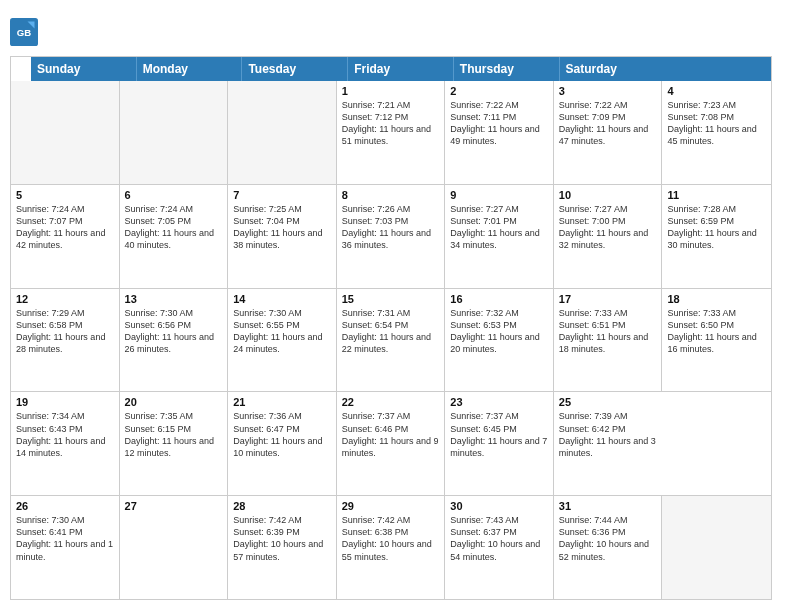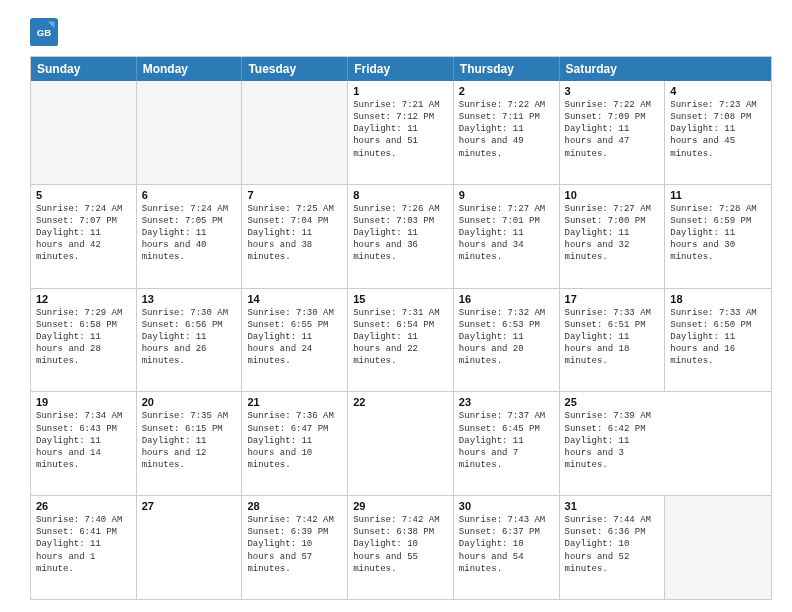--- a/index.html
+++ b/index.html
@@ -7,21 +7,21 @@
       font-family: Arial, sans-serif;
       background: #fff;
       width: 792px;
       height: 612px;
       overflow: hidden;
     }
     .page {
       width: 792px;
       height: 612px;
       background: #fff;
-      padding: 18px 20px 12px 30px;
+      padding: 18px 20px 12px 10px;
       display: flex;
       flex-direction: column;
     }
     .header {
       display: flex;
       justify-content: space-between;
       align-items: flex-start;
       margin-bottom: 10px;
     }
     .logo {
@@ -57,20 +57,21 @@
     .calendar {
       flex: 1;
       display: flex;
       flex-direction: column;
       border: 1px solid #ccc;
     }
     .cal-header {
       display: grid;
       grid-template-columns: repeat(7, 1fr);
       background: #2c7bb6;
+      margin-left: 20px;
     }
     .cal-header-cell {
       color: #fff;
       font-size: 12px;
       font-weight: bold;
       padding: 5px 6px;
       text-align: left;
       border-right: 1px solid #5599cc;
     }
     .cal-header-cell:last-child {
@@ -109,21 +110,20 @@
       font-size: 11px;
       font-weight: bold;
       color: #111;
       display: block;
       margin-bottom: 2px;
     }
     .cell-text {
       font-size: 9px;
       line-height: 1.35;
       color: #333;
-      font-family: Liberation Mono, monospace;
     }
   </style>
 </head>
 <body>
 
 <div class="page">
   <div class="header">
     <div class="logo">
       <svg class="logo-icon" viewBox="0 0 32 32">
         <rect x="0" y="0" width="32" height="32" rx="3" fill="#2c7bb6"></rect>
@@ -282,38 +282,41 @@
 Daylight: 11 hours and 12 minutes.</div>
           </div>
           <div class="cal-cell">
             <span class="day-num">21</span>
             <div class="cell-text">Sunrise: 7:36 AM
 Sunset: 6:47 PM
 Daylight: 11 hours and 10 minutes.</div>
           </div>
           <div class="cal-cell">
             <span class="day-num">22</span>
+            <div class="cell-text">Sunrise: 7:37 AM
+Sunset: 6:46 PM
+Daylight: 11 hours and 9 minutes.</div>
           </div>
           <div class="cal-cell">
             <span class="day-num">23</span>
             <div class="cell-text">Sunrise: 7:37 AM
 Sunset: 6:45 PM
 Daylight: 11 hours and 7 minutes.</div>
           </div>
           <div class="cal-cell">
             <span class="day-num">25</span>
             <div class="cell-text">Sunrise: 7:39 AM
 Sunset: 6:42 PM
 Daylight: 11 hours and 3 minutes.</div>
           </div>
         </div>
         <div class="cal-row">
           <div class="cal-cell">
             <span class="day-num">26</span>
-            <div class="cell-text">Sunrise: 7:40 AM
+            <div class="cell-text">Sunrise: 7:30 AM
 Sunset: 6:41 PM
 Daylight: 11 hours and 1 minute.</div>
           </div>
           <div class="cal-cell">
             <span class="day-num">27</span>
           </div>
           <div class="cal-cell">
             <span class="day-num">28</span>
             <div class="cell-text">Sunrise: 7:42 AM
 Sunset: 6:39 PM

